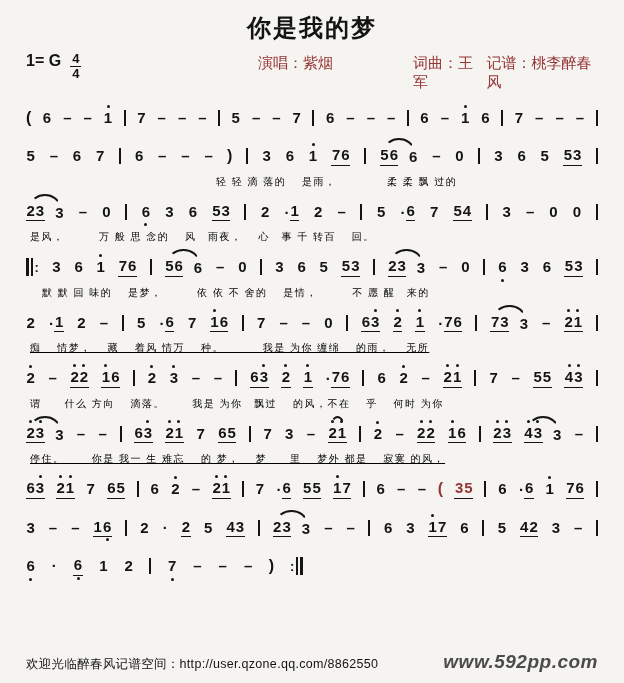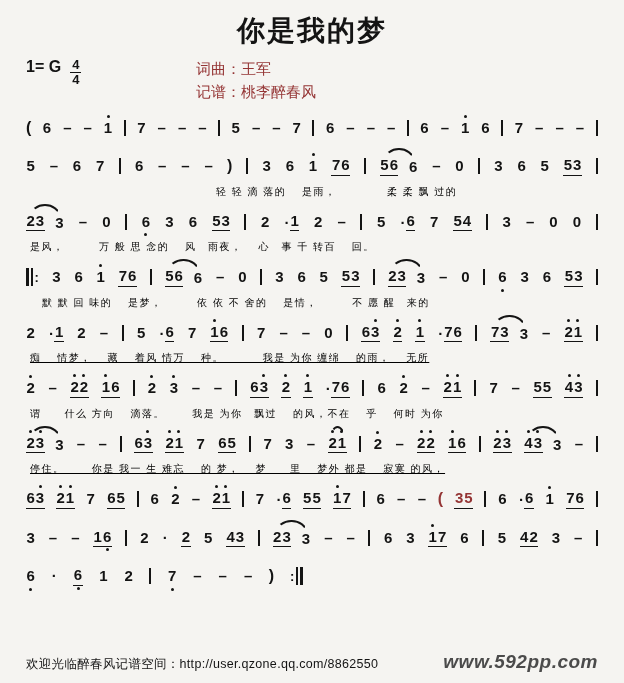--- a/index.html
+++ b/index.html
@@ -4,28 +4,28 @@
 <style>
   html,body{margin:0;padding:0;background:#e9e9e7;}
   .sheet{
     width:624px;height:683px;box-sizing:border-box;
     background:#f5f4f1;color:#141414;
     font-family:"Liberation Sans","DejaVu Sans",sans-serif;
     display:flex;flex-direction:column;
     padding:6px 26px 10px 26px;overflow:hidden;
   }
   
-  .title{ text-align:center;font-size:28px;font-weight:800;letter-spacing:2px;margin-top:6px;}
+  .title{ text-align:center;font-size:24px;font-weight:800;letter-spacing:2px;margin-top:6px;}
   .meta{ display:flex;align-items:flex-start;margin-top:8px;font-size:15px;}
   .keysig{width:170px;font-weight:700;font-size:16px;display:flex;gap:4px;}
   .ts{display:inline-flex;flex-direction:column;align-items:center;font-size:13px;line-height:1.05;margin-left:5px;font-weight:700;}
   .ts .top{border-bottom:1.6px solid #141414;padding:0 2px;}
   .credit{color:#943434;}
   .performer{flex:1;padding-left:62px;padding-top:2px;}
-  .rightcredits{width:185px;display:flex;flex-direction:column;gap:4px;padding-top:2px;}
+  .rightcredits{width:185px;display:flex;flex-direction:row;gap:4px;padding-top:2px;}
   
   .score{margin-top:10px;}
   .sys{margin-bottom:7px;}
   .mline{display:flex;justify-content:space-between;align-items:center;padding:7px 0 6px 0;}
   .mline.compact{justify-content:flex-start;gap:16px;}
   .tok{display:inline-flex;align-items:flex-end;position:relative;white-space:nowrap;}
   .nc{display:inline-block;position:relative;font-weight:700;font-size:15px;line-height:1.1;padding:0 0.5px;}
   .ug{display:inline-flex;border-bottom:1.6px solid #141414;padding-bottom:1px;}
   .da{position:absolute;top:-5px;left:50%;margin-left:-1.5px;width:3px;height:3px;border-radius:50%;background:#141414;}
   .db{position:absolute;bottom:-6px;left:50%;margin-left:-1.5px;width:3px;height:3px;border-radius:50%;background:#141414;}
@@ -54,20 +54,21 @@
   <div class="title">你是我的梦</div>
 
   <div class="meta">
     <div class="keysig">
       <span>1= G</span>
       <span class="ts">
         <span class="top">4</span>
         <span>4</span>
       </span>
     </div>
+    <div class="performer credit">演唱：紫烟</div>
     <div class="rightcredits">
       <span class="credit">词曲：王军</span>
       <span class="credit">记谱：桃李醉春风</span>
     </div>
   </div>
 
   <div class="score" id="score">
       <div class="sys">
         <div class="mline">
           <span class="paren">(</span>

